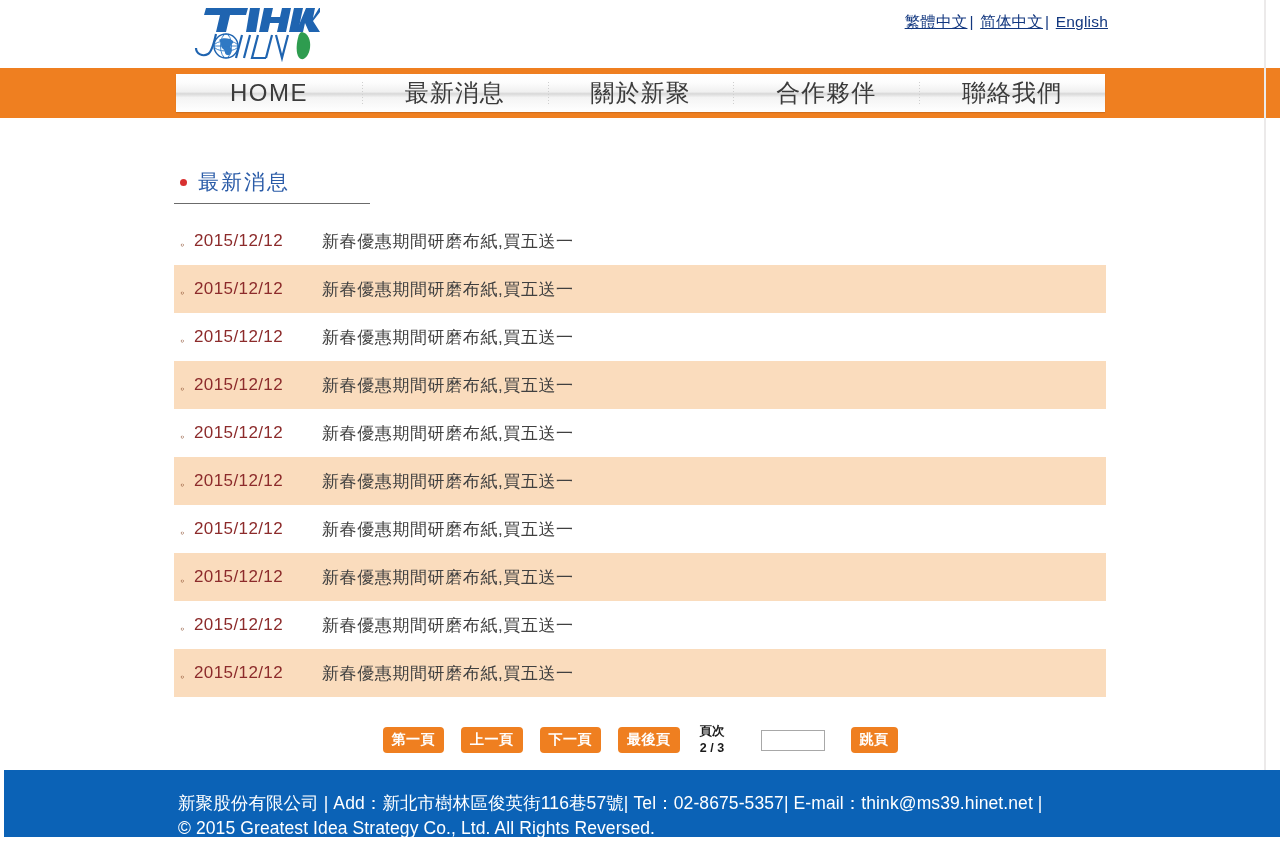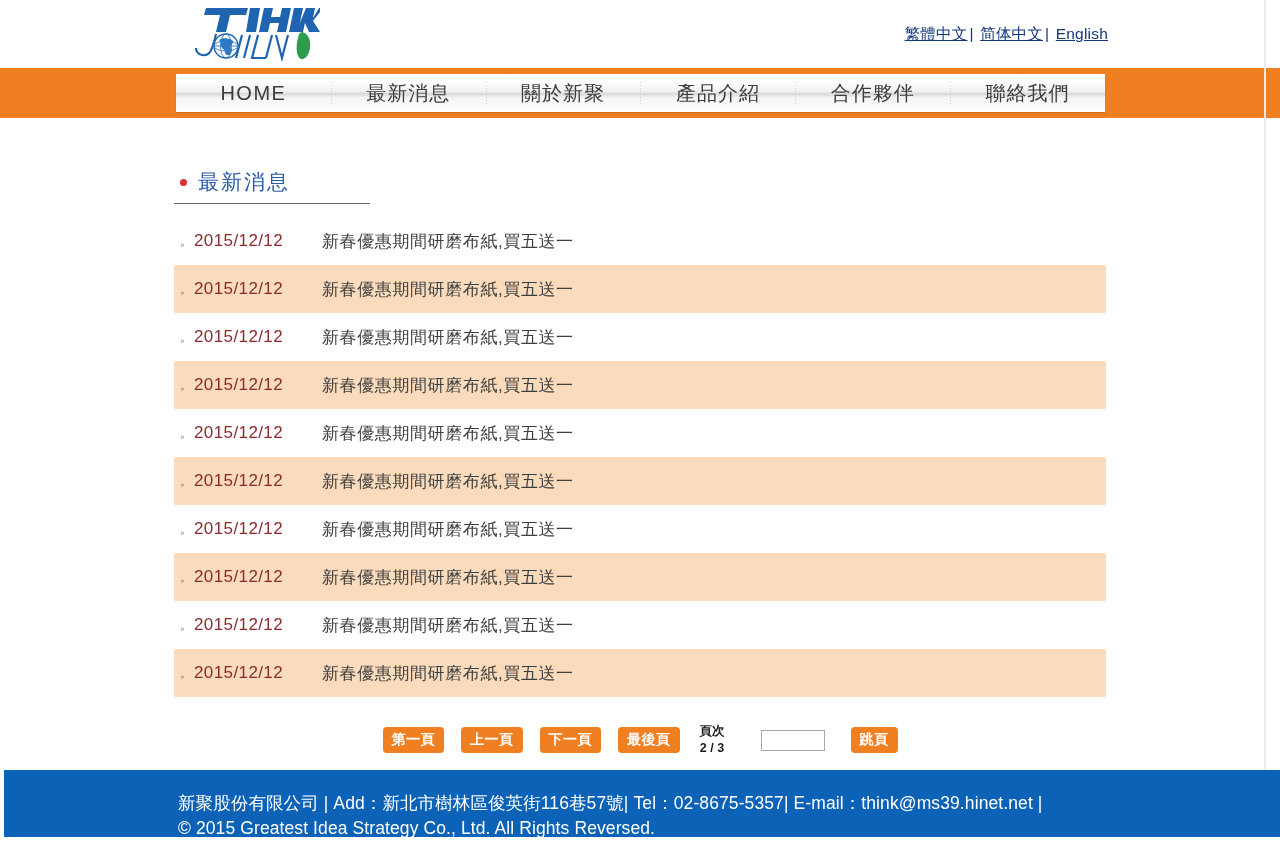--- a/index.html
+++ b/index.html
@@ -38,21 +38,21 @@
     left: 186px;
     top: 4px;
     width: 134px;
     height: 58px;
   }
   .logo svg { display: block; }
 
   .lang-bar {
     position: absolute;
     right: 172px;
-    top: 24px;
+    top: 12px;
     font-size: 15.5px;
     color: #123a8a;
     letter-spacing: 0.2px;
     white-space: nowrap;
     text-align: right;
   }
   .lang-bar a {
     color: #12377f;
     text-decoration: underline;
     font-size: 15.5px;
@@ -82,21 +82,21 @@
         #d8d8d8 52%,
         #f4f4f4 62%,
         #ffffff 100%);
     display: flex;
     align-items: center;
     box-shadow: 0 1px 1px rgba(0,0,0,0.12);
   }
   .nav-item {
     flex: 1 1 0;
     text-align: center;
-    font-size: 20px;
+    font-size: 24px;
     color: #3b3b3b;
     letter-spacing: 1px;
     line-height: 38px;
     height: 38px;
     cursor: pointer;
     position: relative;
     white-space: nowrap;
     font-weight: 400;
   }
   .nav-item + .nav-item::before {
@@ -299,21 +299,20 @@
     <a href="#">简体中文</a><span class="lang-sep">|</span>
     <a href="#">English</a>
   </div>
 </div>
 
 <div class="navbar-outer">
   <div class="navbar-inner">
     <div class="nav-item">HOME</div>
     <div class="nav-item">最新消息</div>
     <div class="nav-item">關於新聚</div>
-    <div class="nav-item">產品介紹</div>
     <div class="nav-item">合作夥伴</div>
     <div class="nav-item">聯絡我們</div>
   </div>
 </div>
 
 <div class="content">
   <div class="content-inner">
 
     <div class="section-title-wrap">
       <div class="section-title">

